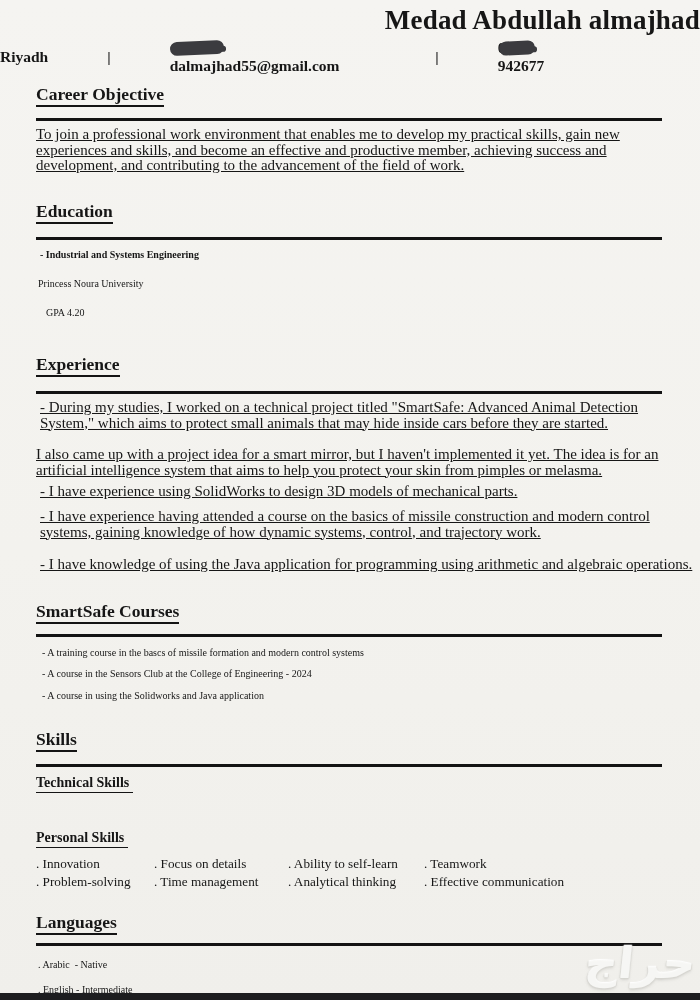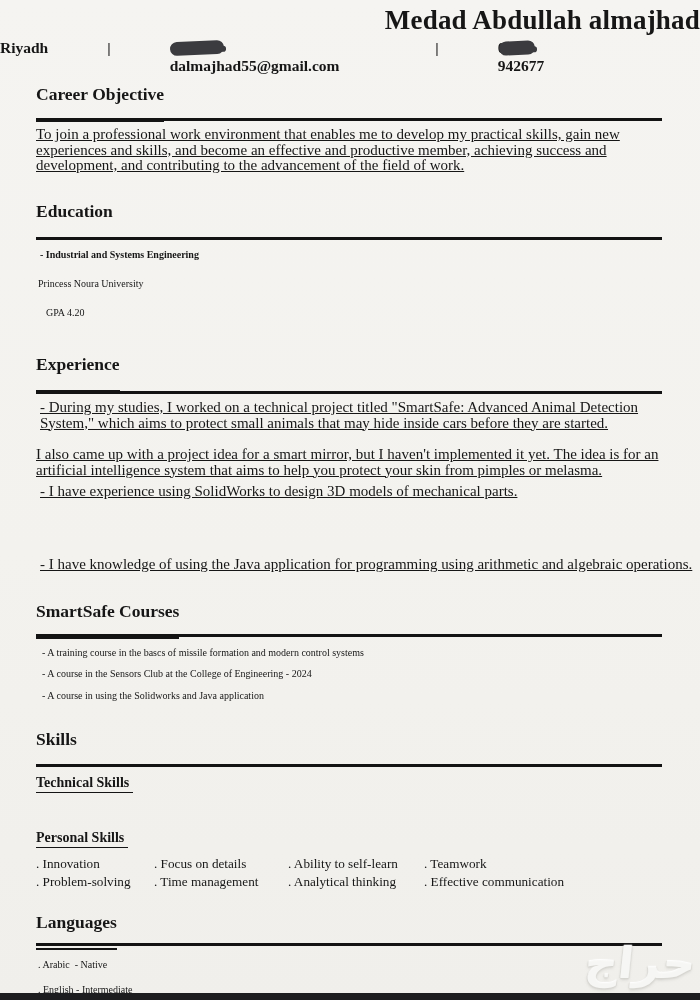--- a/index.html
+++ b/index.html
@@ -15,37 +15,37 @@
     background:linear-gradient(180deg,#f5f4f1 0%,#f3f2ee 55%,#f0efeb 100%);
     overflow:hidden;
   }
   
   .name{
     position:absolute;top:5px;left:0;width:700px;
     text-align:right;font-size:27px;font-weight:bold;letter-spacing:.2px;
   }
   .contact{
     position:absolute;top:39px;left:0;width:572px;
-    display:flex;justify-content:center;
+    display:flex;justify-content:center;align-items:center;
     font-size:15.5px;font-weight:bold;gap:48px;
   }
   .contact .sep{margin:0 11px;}
   .blob{
     display:inline-block;vertical-align:-2px;
     background:#3b3b3f;border-radius:8px;height:14px;
     box-shadow:6px 2px 0 -4px #3b3b3f,-4px -2px 0 -5px #3b3b3f;
     transform:rotate(-2.5deg);
   }
   .blob-email{width:54px;margin-right:-6px;}
   .blob-phone{width:36px;margin:0 -5px 0 -7px;}
   
   .h{
     position:absolute;left:36px;
     font-size:17.5px;font-weight:bold;line-height:1.15;
-    border-bottom:2px solid #141414;padding-bottom:16px;
+    border-bottom:2px solid #141414;padding-bottom:1px;
   }
   .rule{
     position:absolute;left:36px;width:626px;height:3px;background:#131313;
   }
   
   .p{
     position:absolute;left:36px;width:642px;
     font-size:15px;line-height:15.6px;text-decoration:underline;
   }
   .line{position:absolute;left:40px;font-size:10px;white-space:pre;}
@@ -95,20 +95,21 @@
   <div class="rule" style="top:237px"></div>
   <div class="line b" style="top:249px">- Industrial and Systems Engineering</div>
   <div class="line" style="top:278px;left:38px">Princess Noura University</div>
   <div class="line" style="top:307px;left:46px">GPA 4.20</div>
 
   <div class="h" style="top:354px">Experience</div>
   <div class="rule" style="top:391px"></div>
   <div class="p" style="top:400px;left:40px">- During my studies, I worked on a technical project titled "SmartSafe: Advanced Animal Detection System," which aims to protect small animals that may hide inside cars before they are started.</div>
   <div class="p" style="top:447px">I also came up with a project idea for a smart mirror, but I haven't implemented it yet. The idea is for an artificial intelligence system that aims to help you protect your skin from pimples or melasma.</div>
   <div class="p" style="top:484px;left:40px;white-space:nowrap">- I have experience using SolidWorks to design 3D models of mechanical parts.</div>
+  <div class="p" style="top:509px;left:40px">- I have experience having attended a course on the basics of missile construction and modern control systems, gaining knowledge of how dynamic systems, control, and trajectory work.</div>
   <div class="p" style="top:557px;left:40px;white-space:nowrap">- I have knowledge of using the Java application for programming using arithmetic and algebraic operations.</div>
 
   <div class="h" style="top:601px">SmartSafe Courses</div>
   <div class="rule" style="top:634px"></div>
   <div class="line" style="top:647px;left:42px">- A training course in the bascs of missile formation and modern control systems</div>
   <div class="line" style="top:668px;left:42px">- A course in the Sensors Club at the College of Engineering - 2024</div>
   <div class="line" style="top:690px;left:42px">- A course in using the Solidworks and Java application</div>
 
   <div class="h" style="top:729px">Skills</div>
   <div class="rule" style="top:764px"></div>

